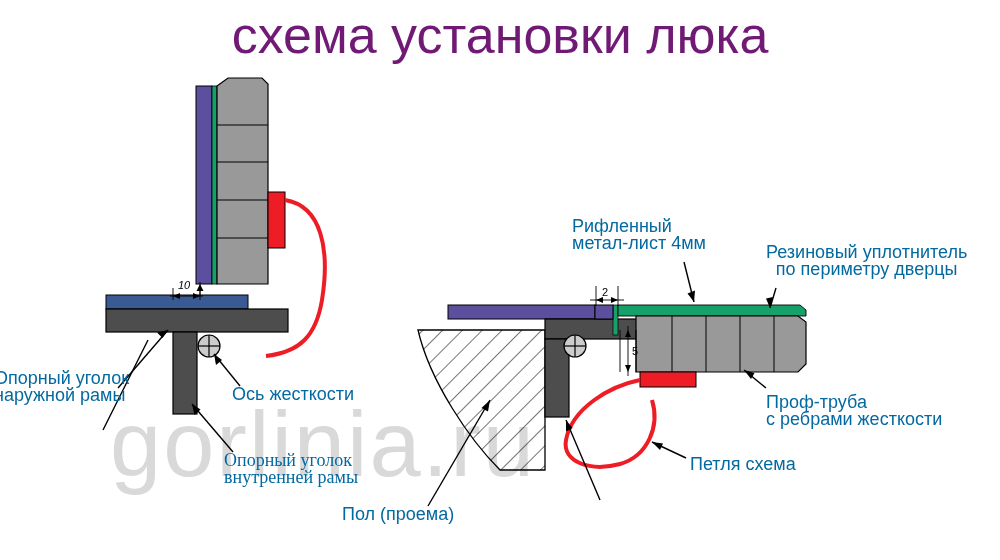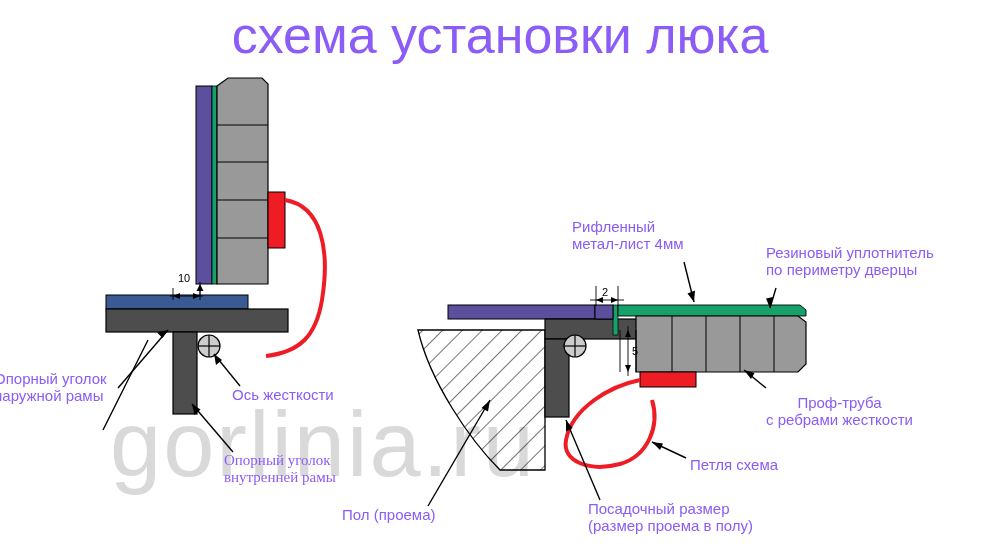--- a/index.html
+++ b/index.html
@@ -21,39 +21,39 @@
     height: 560px;
   }
   .title {
     position: absolute;
     left: 0;
     top: 4px;
     width: 1000px;
     text-align: center;
     font-size: 52px;
     line-height: 62px;
-    color: #8b5cf6;
+    color: #701a75;
     font-family: "Liberation Sans", sans-serif;
     white-space: nowrap;
   }
   .wm {
     position: absolute;
     left: 110px;
     top: 392px;
     font-size: 92px;
     color: #d9d9d9;
     letter-spacing: 2px;
     font-family: "Liberation Sans", sans-serif;
     user-select: none;
   }
   .lbl {
     position: absolute;
-    font-size: 15px;
+    font-size: 18px;
     line-height: 17px;
-    color: #8b5cf6;
+    color: #0369a1;
     font-family: "Liberation Sans", sans-serif;
     white-space: pre;
   }
   .dim {
     position: absolute;
     font-size: 11px;
     line-height: 12px;
     color: #000000;
     font-family: "Liberation Sans", sans-serif;
   }
@@ -175,33 +175,31 @@
       <path d="M652 442 l8 8 l3 -6.5 z" fill="#000"></path>
 
       <line x1="600" y1="500" x2="566" y2="420" stroke="#000" stroke-width="1.4"></line>
       <path d="M566 420 l0 11.5 l6.5 -3.5 z" fill="#000"></path>
 
       <line x1="428" y1="506" x2="490" y2="400" stroke="#000" stroke-width="1.4"></line>
       <path d="M490 400 l-8.5 8 l6.5 3.5 z" fill="#000"></path>
     </g>
   </svg>
 
-  <div class="dim" style="left:178px; top:272px;">10</div>
+  <div class="dim" style="left:178px; top:279px;font-style:italic;">10</div>
   <div class="dim" style="left:602px; top:286px;">2</div>
   <div class="dim" style="left:632px; top:345px;">5</div>
 
   <div class="lbl" style="left:-6px; top:370px;">Опорный уголок
 наружной рамы</div>
   <div class="lbl" style="left:232px; top:386px;">Ось жесткости</div>
   <div class="lbl" style="left:224px; top:452px;font-family:Liberation Serif, serif;">Опорный уголок
 внутренней рамы</div>
   <div class="lbl" style="left:342px; top:506px;">Пол (проема)</div>
   <div class="lbl" style="left:572px; top:218px;">Рифленный
 метал-лист 4мм</div>
-  <div class="lbl" style="left:766px; top:244px;">Резиновый уплотнитель
+  <div class="lbl" style="left:766px; top:244px;text-align:center;">Резиновый уплотнитель
 по периметру дверцы</div>
-  <div class="lbl" style="left:766px; top:394px;text-align:center;">Проф-труба
+  <div class="lbl" style="left:766px; top:394px;">Проф-труба
 с ребрами жесткости</div>
   <div class="lbl" style="left:690px; top:456px;">Петля схема</div>
-  <div class="lbl" style="left:588px; top:500px;">Посадочный размер
-(размер проема в полу)</div>
 
 </div>
 
 </body></html>

